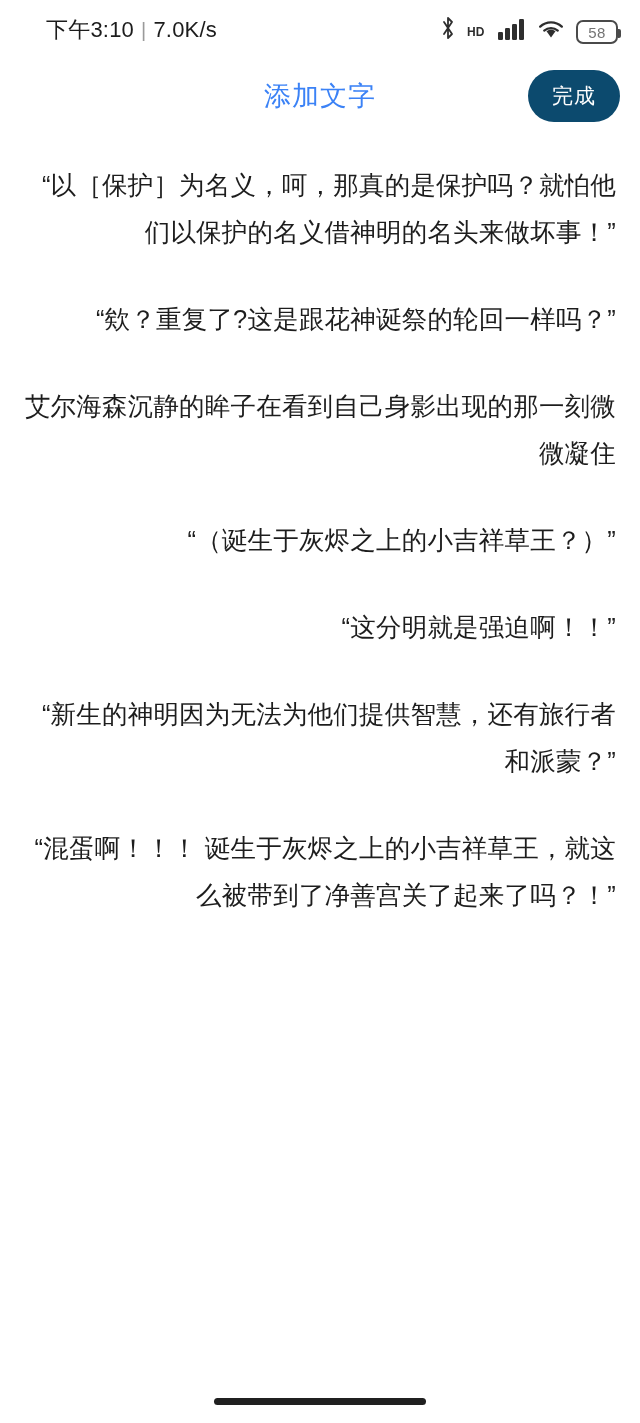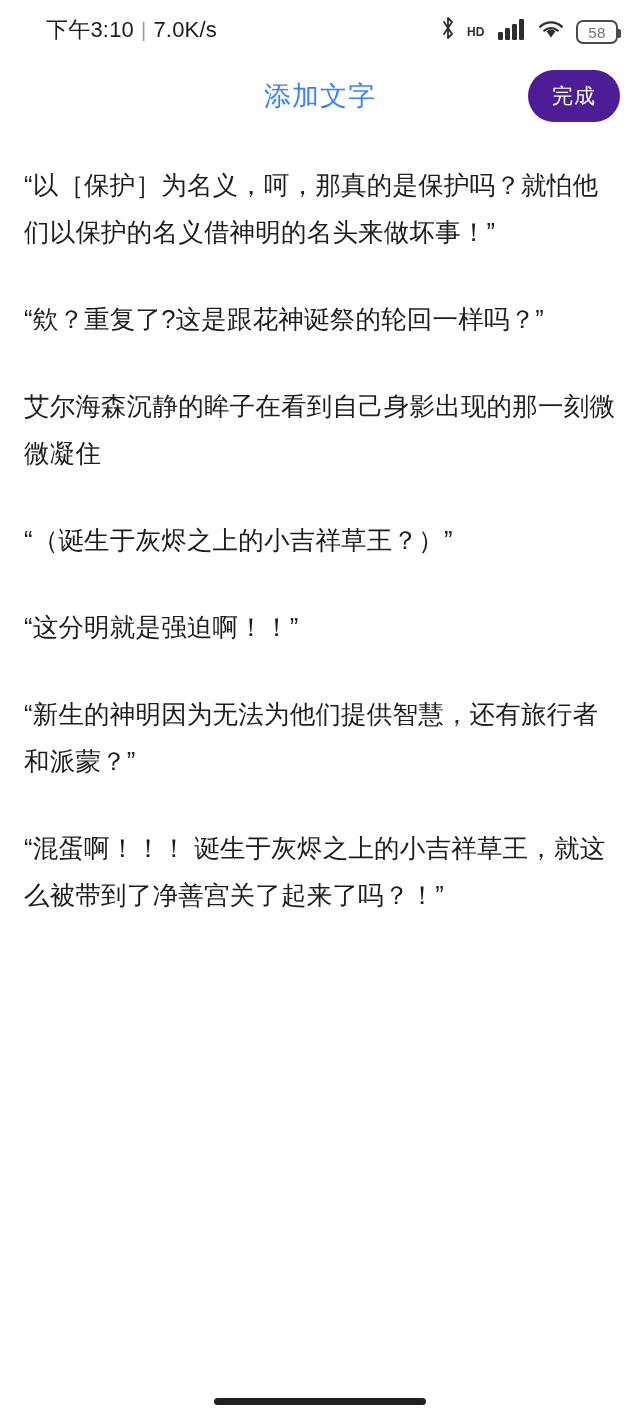--- a/index.html
+++ b/index.html
@@ -81,21 +81,21 @@
     letter-spacing: 1px;
   }
   .done-button {
     position: absolute;
     right: 20px;
     top: 50%;
     transform: translateY(-50%);
     width: 92px;
     height: 52px;
     border-radius: 26px;
-    background: #4c1d95;
+    background: #0c4a6e;
     color: #ffffff;
     font-size: 21px;
     display: flex;
     align-items: center;
     justify-content: center;
     letter-spacing: 1px;
     border: none;
     font-family: inherit;
   }
 
@@ -103,20 +103,21 @@
   .content {
     padding: 26px 24px 0 24px;
   }
   .para {
     font-size: 25.5px;
     line-height: 47px;
     color: #1d1d1d;
     margin-bottom: 40px;
     word-break: break-all;
     letter-spacing: 0.2px;
+    text-align: right;
   }
   .para:last-child { margin-bottom: 0; }
 
   
   .home-indicator {
     position: absolute;
     left: 50%;
     transform: translateX(-50%);
     bottom: 18px;
     width: 212px;

